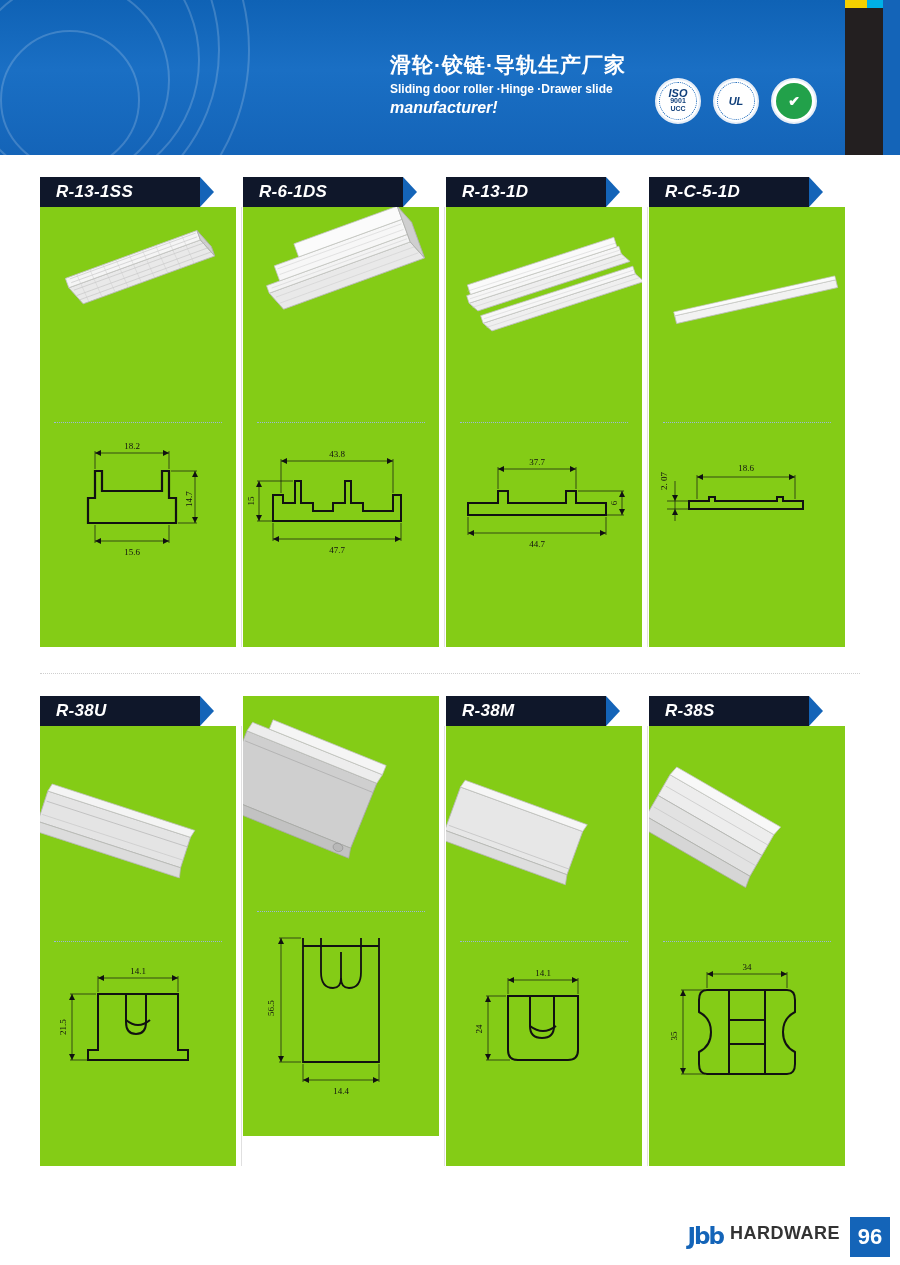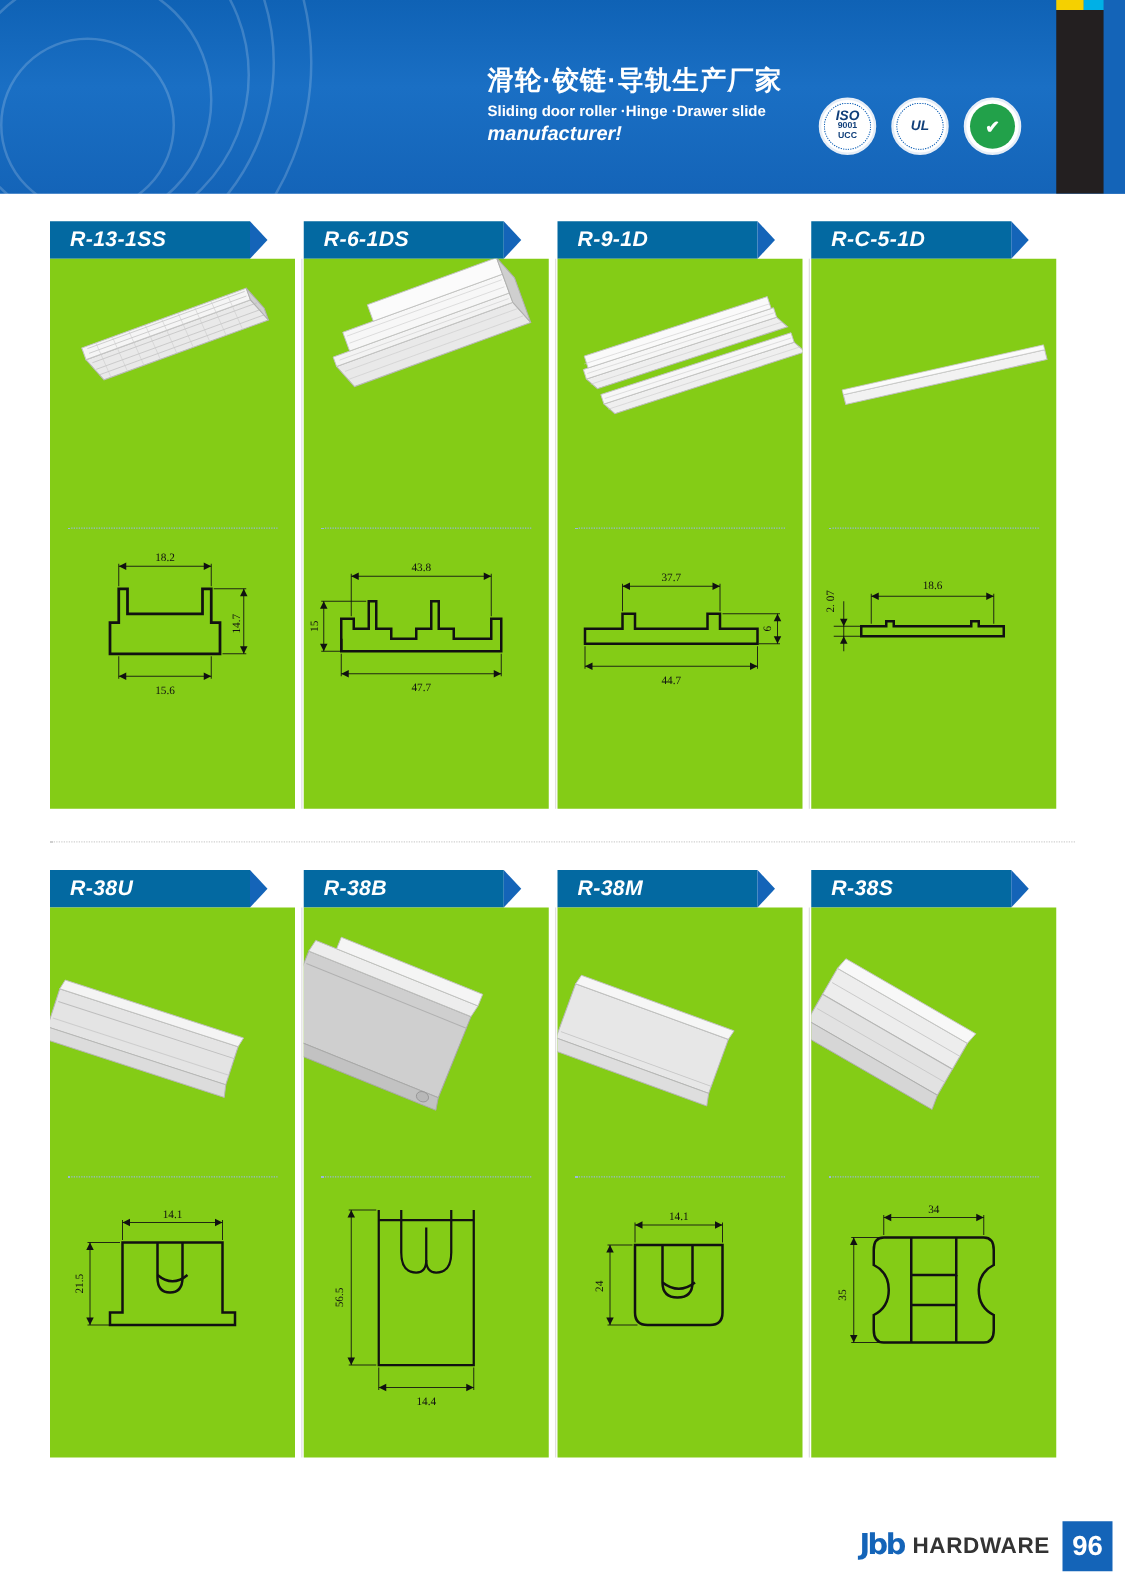--- a/index.html
+++ b/index.html
@@ -67,21 +67,21 @@
   .bar-blue2  { left:883px; top:0px; width:17px; height:155px; background:#1464b8; }
 
   
   .content { position:relative; width:900px; padding:22px 40px 0 40px; }
 
   .row { display:flex; gap:0px; }
   .cell { width:200px; position:relative; }
 
   .tag {
     position:relative; width:160px; height:30px;
-    background:#0369a1;
+    background:#0f172a;
     display:flex; align-items:center; padding-left:16px;
     color:#fff; font-size:17px; font-style:italic; font-weight:bold;
     letter-spacing:0.3px;
   }
   .tag:after{
     content:""; position:absolute; right:-14px; top:0;
     border-top:15px solid transparent; border-bottom:15px solid transparent;
     border-left:14px solid #1464b8;
   }
   .panel {
@@ -98,21 +98,21 @@
     width:1px; background:#e0e0e0; margin:30px 1px 0 1px; height:440px;
   }
   .hsep { margin:26px 0 22px 0; border-top:1px doted #cccccc; border-top:1px dotted #cfcfcf; }
 
   
   .footer {
     position:absolute; left:0; bottom:0; width:900px; height:56px;
   }
   .logo-wrap {
     position:absolute; right:60px; bottom:16px;
-    display:flex; align-items:center; gap:7px;
+    display:flex; gap:7px;
   }
   .logo-mark {
     font-size:23px; font-weight:bold; color:#1464b8; font-family:"DejaVu Sans", sans-serif;
     letter-spacing:-2px;
   }
   .logo-text { font-size:18px; font-weight:bold; color:#333; letter-spacing:0.5px; }
   .pagenum {
     position:absolute; right:10px; bottom:8px;
     width:40px; height:40px; background:#1464b8; color:#fff;
     display:flex; align-items:center; justify-content:center;
@@ -297,21 +297,21 @@
             <polygon points="158,116 152,113 152,119" fill="#111"></polygon>
             <text class="dimtxt" x="94" y="130" text-anchor="middle">47.7</text>
           </svg>
         </div>
       </div>
     </div>
 
     <div class="vsep"></div>
 
     <div class="cell">
-      <div class="tag">R-9-1D</div>
+      <div class="tag">R-13-1D</div>
       <div class="panel">
         <div class="photo-area">
           <svg width="196" height="215" viewBox="0 0 196 215">
             <g transform="translate(12,62) rotate(-18)">
               <polygon points="0,36 160,36 166,46 6,46" fill="#eeeeee" stroke="#bcbcbc" stroke-width="0.8"></polygon>
               <polygon points="0,36 160,36 160,28 0,28" fill="#f6f6f6" stroke="#c3c3c3" stroke-width="0.7"></polygon>
               <polygon points="4,28 158,28 158,18 4,18" fill="#fafafa" stroke="#c3c3c3" stroke-width="0.7"></polygon>
               <g stroke="#c9c9c9" stroke-width="0.4">
                 <line x1="2" y1="24" x2="158" y2="24"></line>
                 <line x1="2" y1="32" x2="159" y2="32"></line>
@@ -455,21 +455,20 @@
             <polygon points="32,118 29,112 35,112" fill="#111"></polygon>
             <text class="dimtxt" x="26" y="85" text-anchor="middle" transform="rotate(-90,26,85)">21.5</text>
           </svg>
         </div>
       </div>
     </div>
 
     <div class="vsep"></div>
 
     <div class="cell">
-      <div class="tag">R-38B</div>
       <div class="panel">
         <div class="photo-area">
           <svg width="196" height="215" viewBox="0 0 196 215">
             <g transform="translate(10,20) rotate(22)">
               <polygon points="0,16 140,16 140,86 0,86" fill="#cfcfcf" stroke="#a9a9a9" stroke-width="0.8"></polygon>
               <polygon points="0,16 140,16 142,6 2,6" fill="#ededed" stroke="#bdbdbd" stroke-width="0.7"></polygon>
               <polygon points="0,86 140,86 142,96 2,96" fill="#c2c2c2" stroke="#a9a9a9" stroke-width="0.7"></polygon>
               <polygon points="20,6 142,6 142,-4 20,-4" fill="#f5f5f5" stroke="#c0c0c0" stroke-width="0.7"></polygon>
               <line x1="2" y1="26" x2="140" y2="26" stroke="#b0b0b0" stroke-width="0.8"></line>
               <ellipse cx="128" cy="90" rx="5" ry="4" fill="#b8b8b8" stroke="#8f8f8f" stroke-width="0.6"></ellipse>

